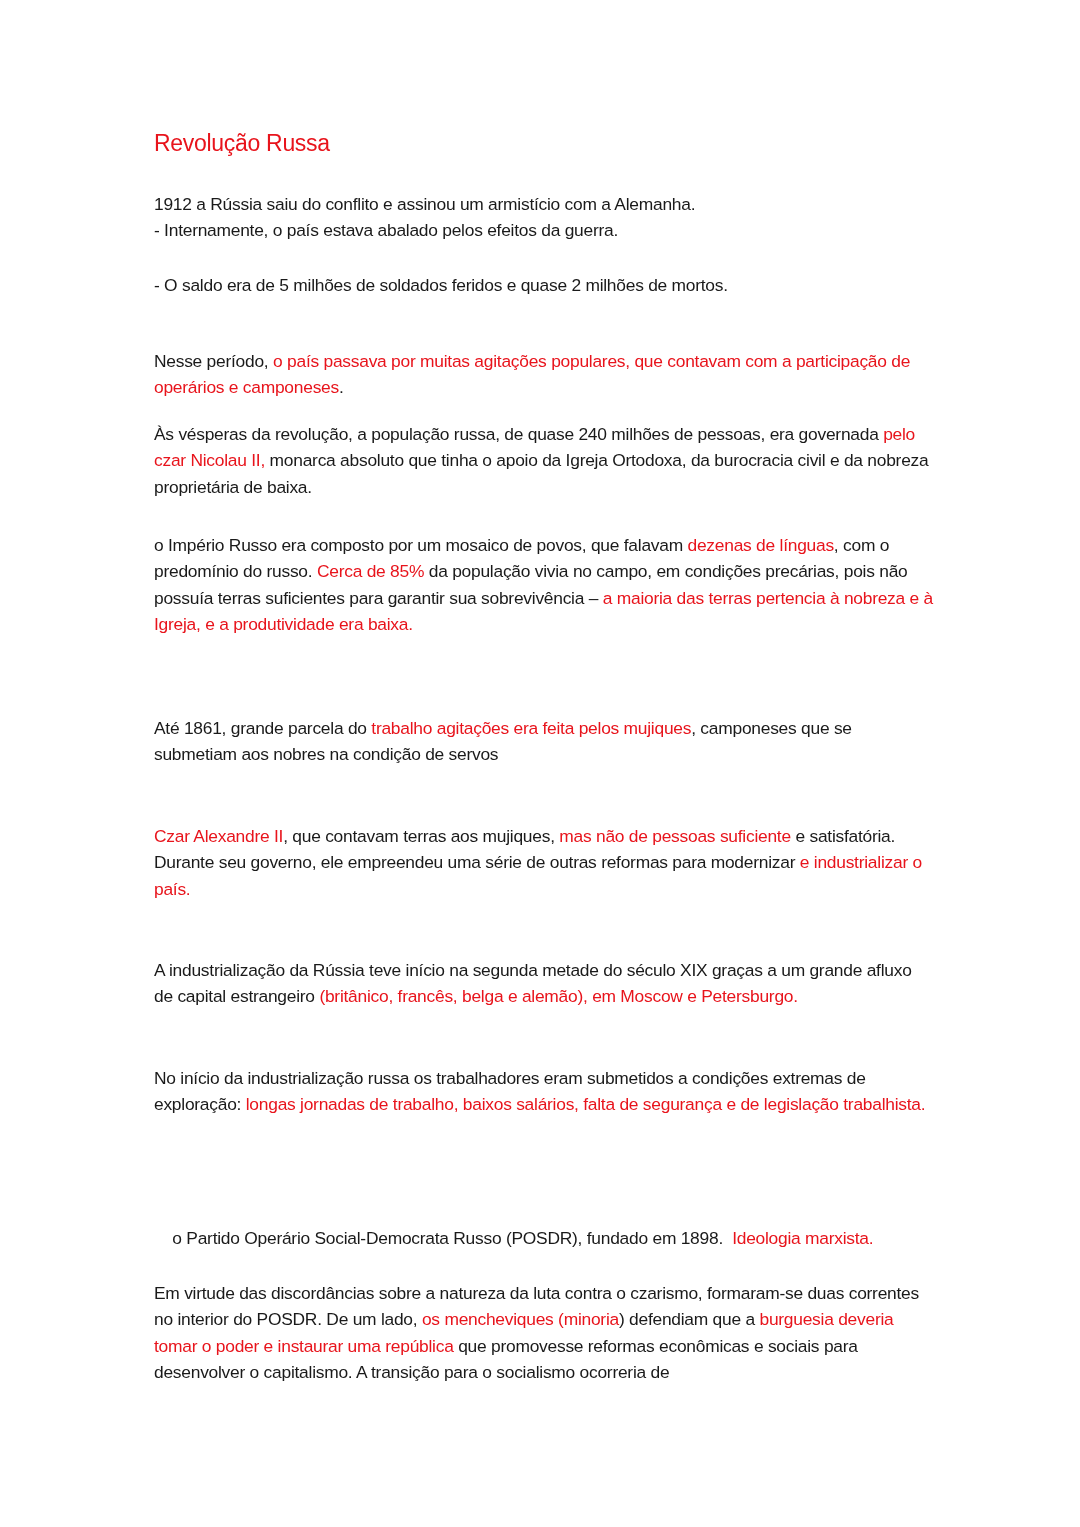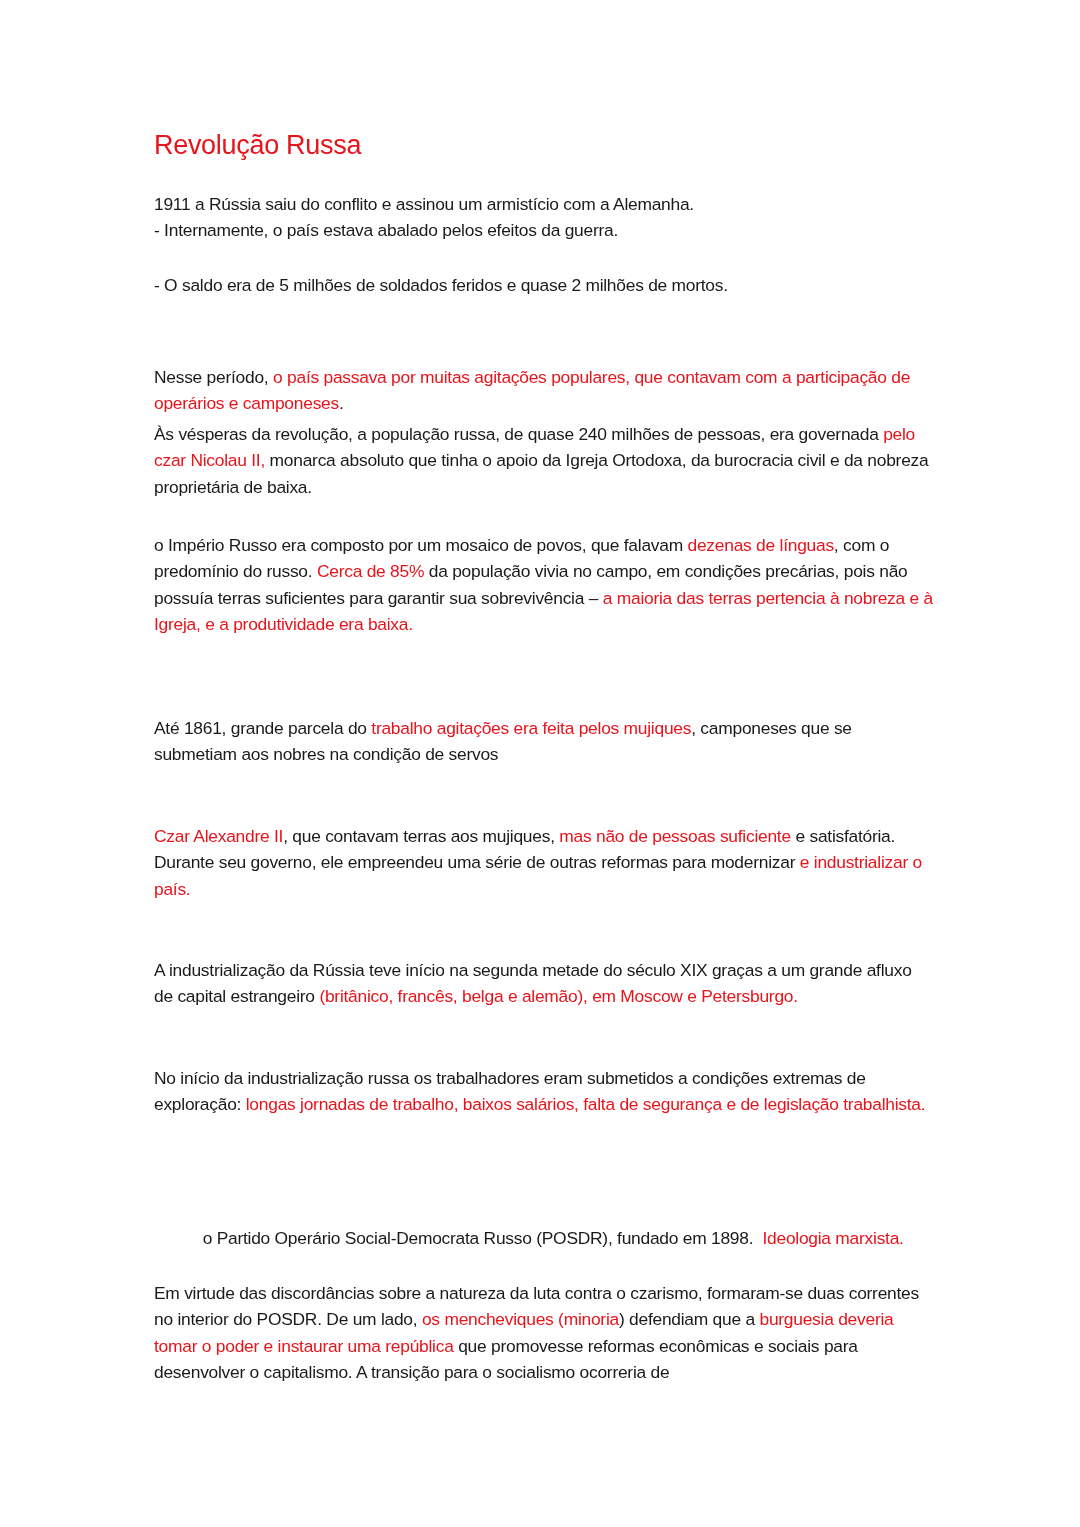--- a/index.html
+++ b/index.html
@@ -4,47 +4,47 @@
 <style>
   html, body { margin: 0; padding: 0; background: #ffffff; }
   body { width: 1080px; height: 1527px; position: relative; overflow: hidden; }
   .page {
     position: absolute; left: 154px; top: 0; width: 780px;
     font-family: "Liberation Sans", "DejaVu Sans", sans-serif;
     color: #1a1a1a;
   }
   .title {
     position: absolute; left: 0; top: 130px;
-    font-size: 27px; color: #e8141c; margin: 0; font-weight: normal;
+    font-size: 23px; color: #e8141c; margin: 0; font-weight: normal;
     letter-spacing: -0.3px; white-space: nowrap;
   }
   .para {
     position: absolute; left: 0; width: 780px;
     font-size: 17.4px; line-height: 26.4px; margin: 0;
     letter-spacing: -0.25px;
   }
   .red { color: #e8141c; }
 </style>
 </head>
 <body>
 
 <div class="page">
   <h1 class="title">Revolução Russa</h1>
 
   <p class="para" style="top:191px">
-    <span>1911 a Rússia saiu do conflito e assinou um armistício com a Alemanha.</span>
+    <span>1912 a Rússia saiu do conflito e assinou um armistício com a Alemanha.</span>
   </p>
   <p class="para" style="top:217px">
     <span>- Internamente, o país estava abalado pelos efeitos da guerra.</span>
   </p>
   <p class="para" style="top:272px">
     <span>- O saldo era de 5 milhões de soldados feridos e quase 2 milhões de mortos.</span>
   </p>
 
-  <p class="para" style="top:364px">
+  <p class="para" style="top:348px">
     <span>Nesse período, </span><span class="red">o país passava por muitas agitações populares, que contavam com a participação de operários e camponeses</span><span>.</span>
   </p>
 
   <p class="para" style="top:421px">
     <span>Às vésperas da revolução, a população russa, de quase 240 milhões de pessoas, era governada </span><span class="red">pelo czar Nicolau II,</span><span> monarca absoluto que tinha o apoio da Igreja Ortodoxa, da burocracia civil e da nobreza proprietária de baixa.</span>
   </p>
 
   <p class="para" style="top:532px">
     <span>o Império Russo era composto por um mosaico de povos, que falavam </span><span class="red">dezenas de línguas</span><span>, com o predomínio do russo. </span><span class="red">Cerca de 85%</span><span> da população vivia no campo, em condições precárias, pois não possuía terras suficientes para garantir sua sobrevivência – </span><span class="red">a maioria das terras pertencia à nobreza e à Igreja, e a produtividade era baixa.</span>
   </p>
@@ -58,20 +58,20 @@
   </p>
 
   <p class="para" style="top:957px">
     <span>A industrialização da Rússia teve início na segunda metade do século XIX graças a um grande afluxo de capital estrangeiro </span><span class="red">(britânico, francês, belga e alemão), em Moscow e Petersburgo.</span>
   </p>
 
   <p class="para" style="top:1065px">
     <span>No início da industrialização russa os trabalhadores eram submetidos a condições extremas de exploração: </span><span class="red">longas jornadas de trabalho, baixos salários, falta de segurança e de legislação trabalhista.</span>
   </p>
 
-  <p class="para" style="top:1199px; white-space:pre;text-align:center;">
+  <p class="para" style="top:1199px; white-space:pre;">
     <span>o Partido Operário Social-Democrata Russo (POSDR), fundado em 1898.  </span><span class="red">Ideologia marxista.</span>
   </p>
 
   <p class="para" style="top:1280px">
     <span>Em virtude das discordâncias sobre a natureza da luta contra o czarismo, formaram-se duas correntes no interior do POSDR. De um lado, </span><span class="red">os mencheviques (minoria</span><span>) defendiam que a </span><span class="red">burguesia deveria tomar o poder e instaurar uma república</span><span> que promovesse reformas econômicas e sociais para desenvolver o capitalismo. A transição para o socialismo ocorreria de</span>
   </p>
 </div>
 
 </body></html>

